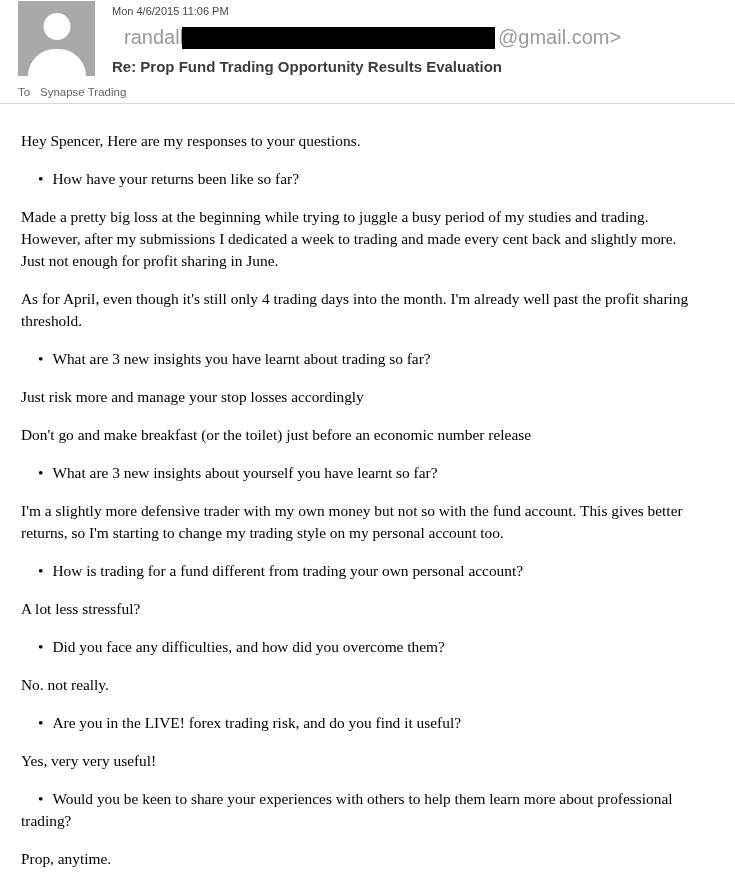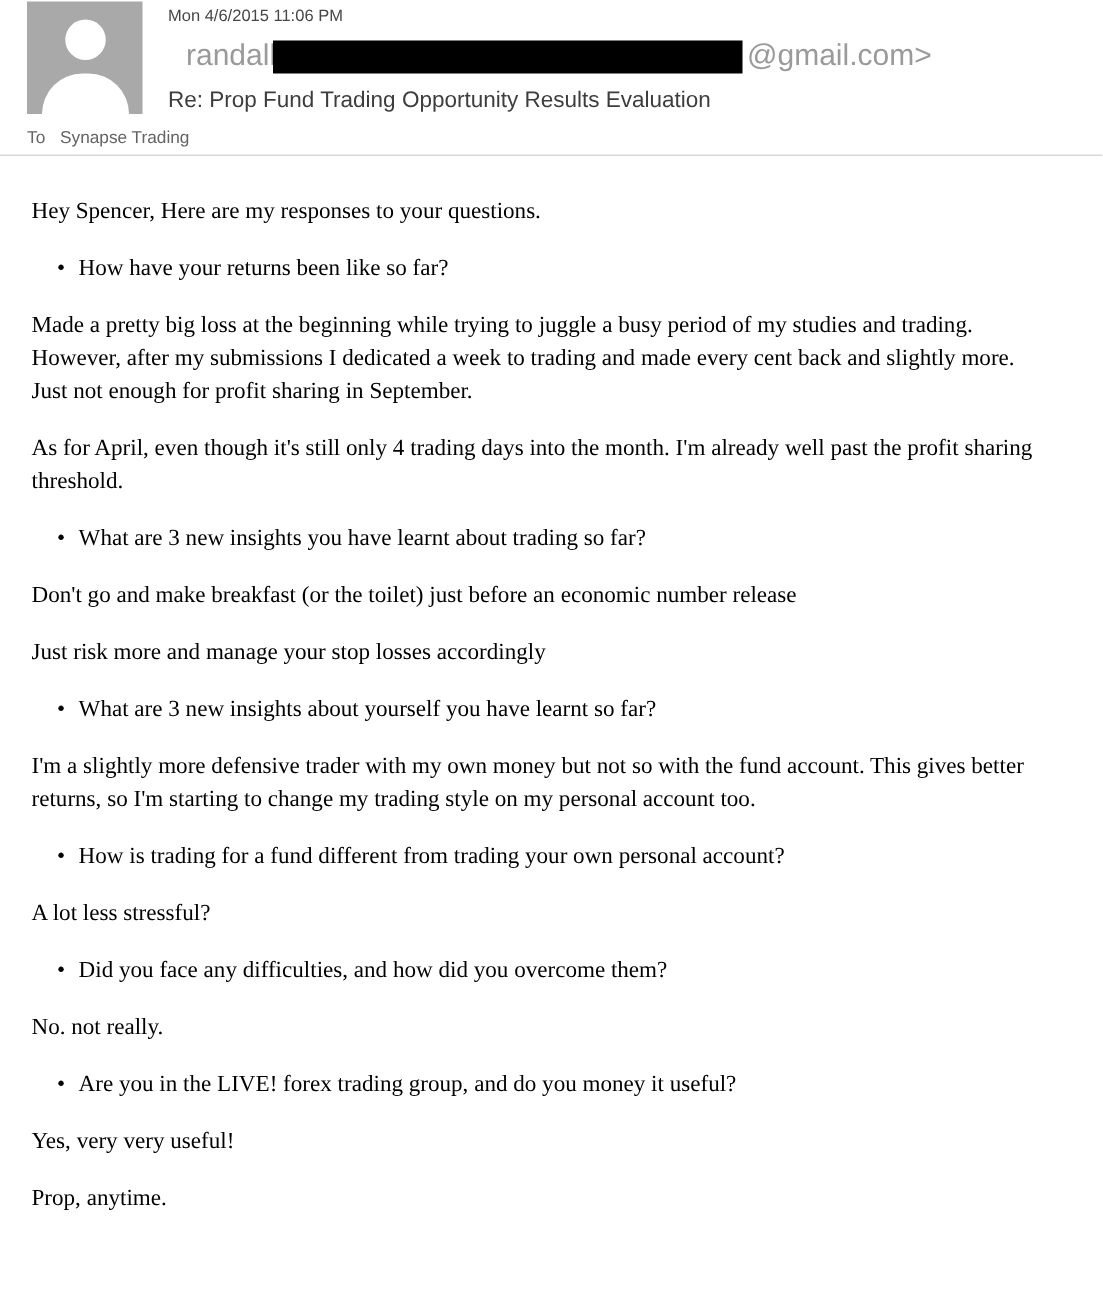--- a/index.html
+++ b/index.html
@@ -84,21 +84,21 @@
     font-size: 20px;
     line-height: 24px;
     color: #9a9a9a;
   }
   .subject-line {
     position: absolute;
     left: 112px;
     top: 57px;
     font-size: 15px;
     line-height: 19px;
-    font-weight: normal;
+    font-weight: bold;
     color: #3d3d3d;
   }
   .to-row {
     position: absolute;
     left: 18px;
     top: 85px;
     font-size: 11.5px;
     line-height: 14px;
     color: #646464;
   }
@@ -157,43 +157,45 @@
   <div class="header-separator"></div>
 </div>
 
 <div class="email-body">
   <p>Hey Spencer, Here are my responses to your questions.</p>
 
   <p class="bullet"><span class="dot">•</span><span>How have your returns been like so far?</span></p>
 
   <p>Made a pretty big loss at the beginning while trying to juggle a busy period of my studies and trading.
 However, after my submissions I dedicated a week to trading and made every cent back and slightly more.
-Just not enough for profit sharing in September.</p>
+Just not enough for profit sharing in June.</p>
 
   <p>As for April, even though it's still only 4 trading days into the month. I'm already well past the profit sharing
 threshold.</p>
 
   <p class="bullet"><span class="dot">•</span><span>What are 3 new insights you have learnt about trading so far?</span></p>
 
+  <p>Just risk more and manage your stop losses accordingly</p>
+
   <p>Don't go and make breakfast (or the toilet) just before an economic number release</p>
-
-  <p>Just risk more and manage your stop losses accordingly</p>
 
   <p class="bullet"><span class="dot">•</span><span>What are 3 new insights about yourself you have learnt so far?</span></p>
 
   <p>I'm a slightly more defensive trader with my own money but not so with the fund account. This gives better
 returns, so I'm starting to change my trading style on my personal account too.</p>
 
   <p class="bullet"><span class="dot">•</span><span>How is trading for a fund different from trading your own personal account?</span></p>
 
   <p>A lot less stressful?</p>
 
   <p class="bullet"><span class="dot">•</span><span>Did you face any difficulties, and how did you overcome them?</span></p>
 
   <p>No. not really.</p>
 
-  <p class="bullet"><span class="dot">•</span><span>Are you in the LIVE! forex trading group, and do you money it useful?</span></p>
+  <p class="bullet"><span class="dot">•</span><span>Are you in the LIVE! forex trading risk, and do you find it useful?</span></p>
 
   <p>Yes, very very useful!</p>
 
+  <p class="bullet"><span class="dot">•</span><span>Would you be keen to share your experiences with others to help them learn more about professional
+trading?</span></p>
 
   <p>Prop, anytime.</p>
 </div>
 
 </body></html>

